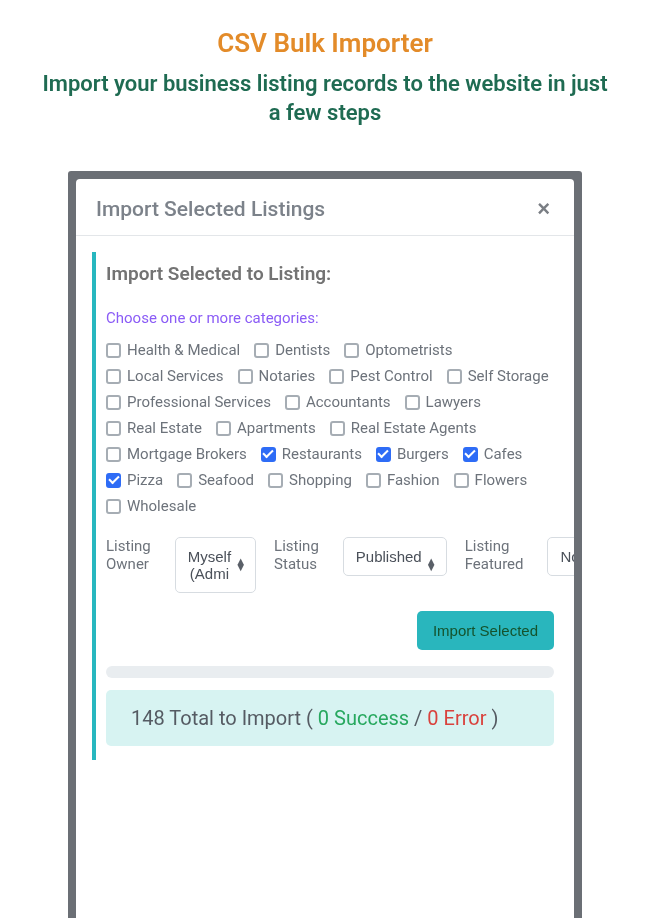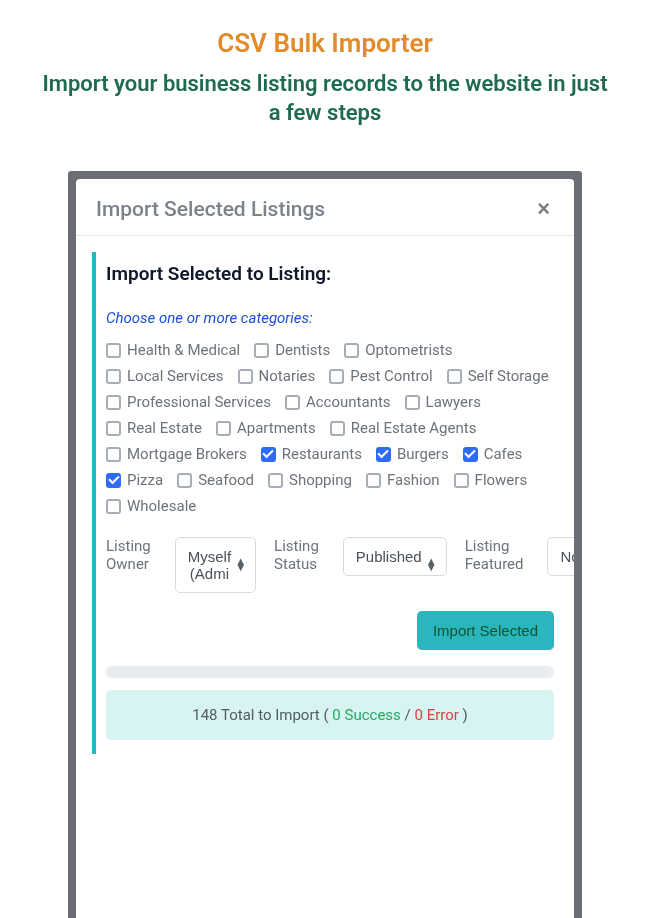--- a/index.html
+++ b/index.html
@@ -66,30 +66,29 @@
     flex: 1;
     padding: 0 0 0 0;
     overflow: auto;
   }
   .inner-section {
     margin: 16px 16px 0 16px;
     border-left: 4px solid #27b7bf;
     padding: 10px 4px 6px 10px;
   }
   .section-heading {
-    color: #0f172a;
+    color: #737373;
     font-size: 19px;
     font-weight: 600;
     margin-bottom: 24px;
   }
   .sub-label {
-    color: #1d4ed8;
+    color: #8b5cf6;
     font-size: 15px;
     margin-bottom: 14px;
-    font-style: italic;
   }
   .categories {
     display: flex;
     flex-wrap: wrap;
     gap: 8px 14px;
     margin-bottom: 22px;
   }
   .cat-item {
     display: inline-flex;
     align-items: center;
@@ -178,23 +177,23 @@
     clear: both;
     height: 12px;
     background: #e9edf0;
     border-radius: 6px;
     margin-bottom: 12px;
   }
   .summary-bar {
     background: #d7f3f2;
     border-radius: 5px;
     padding: 16px 25px;
-    text-align: center;
+    text-align: left;
     color: #555b63;
-    font-size: 15px;
+    font-size: 20px;
     margin-bottom: 8px;
   }
   .summary-bar .success { color: #27a85f; }
   .summary-bar .error { color: #d9423d; }
   .modal-footer {
     border-top: 1px solid #e3e6e9;
     padding: 16px 18px;
     display: flex;
     justify-content: flex-end;
   }

